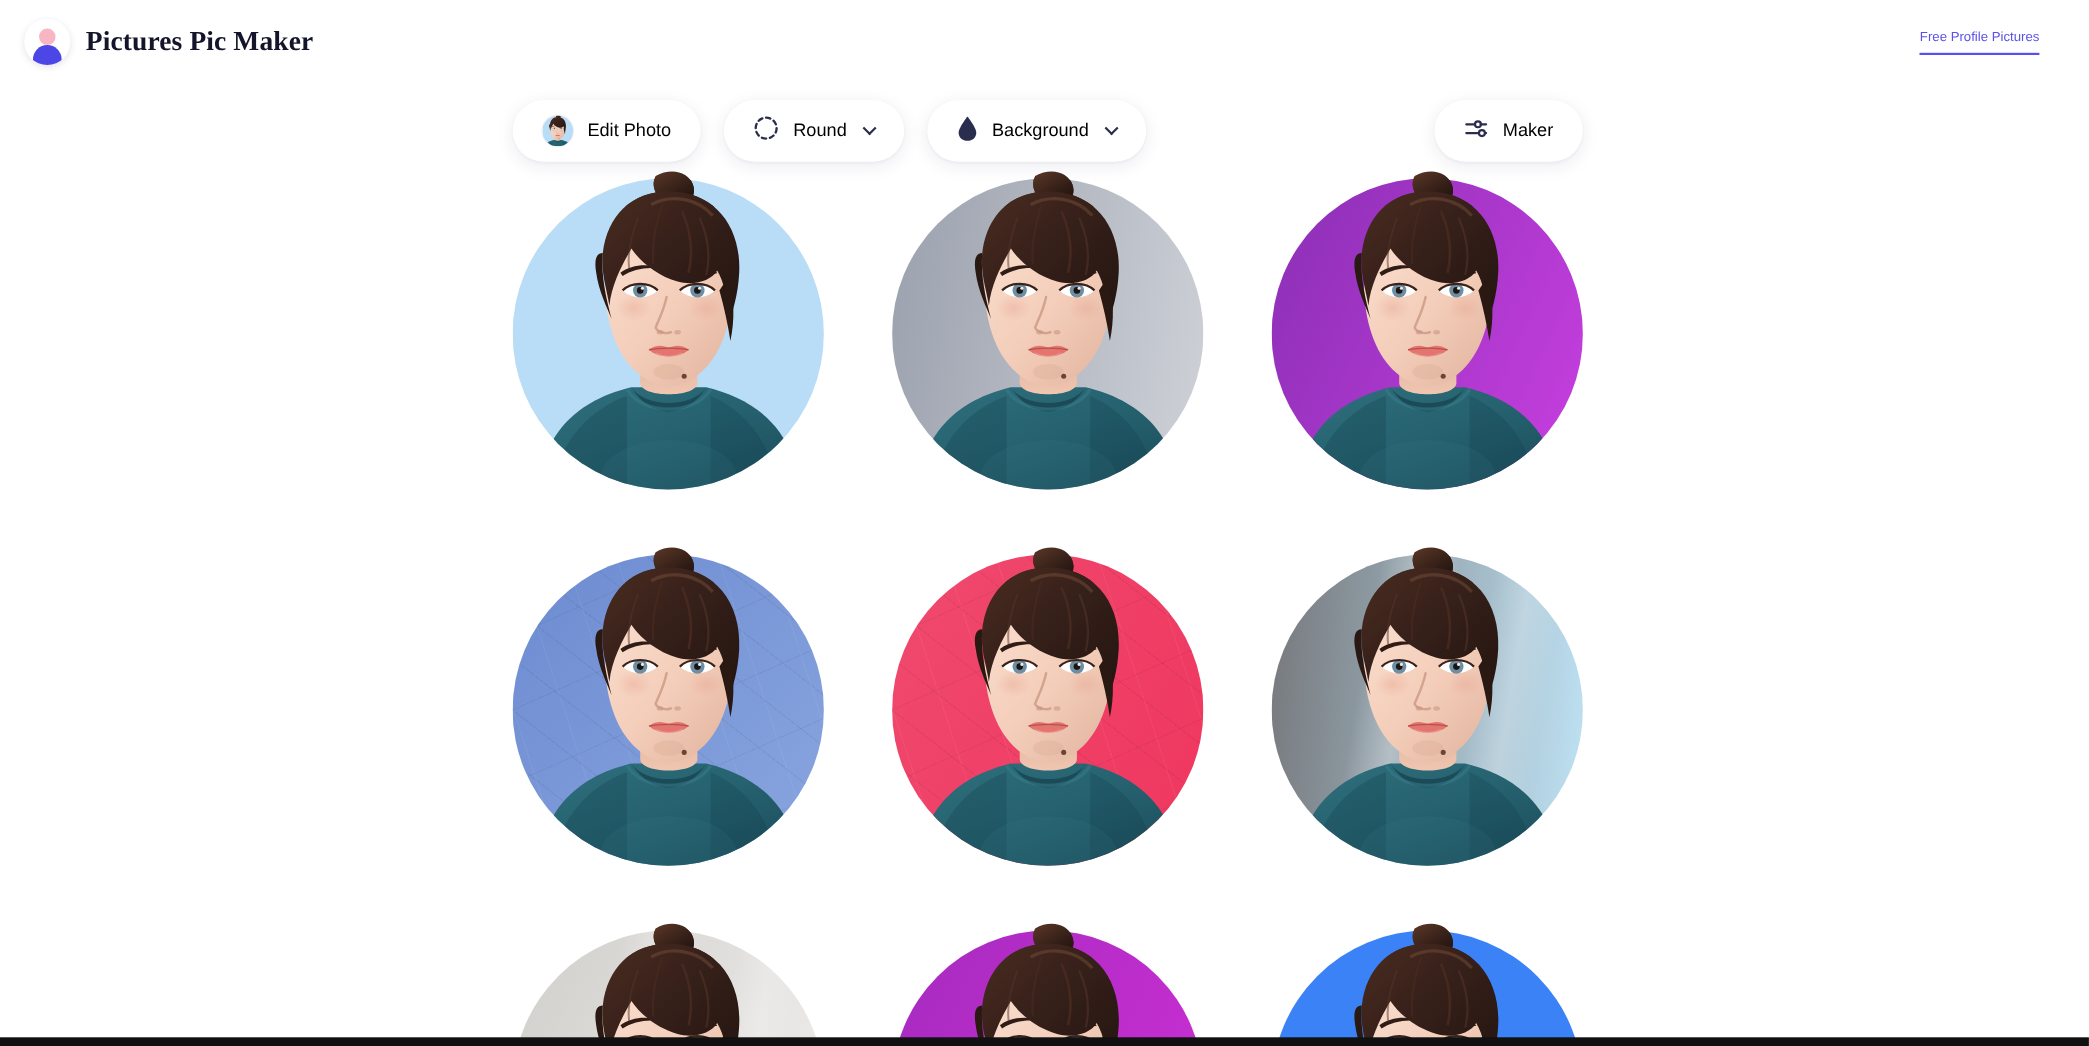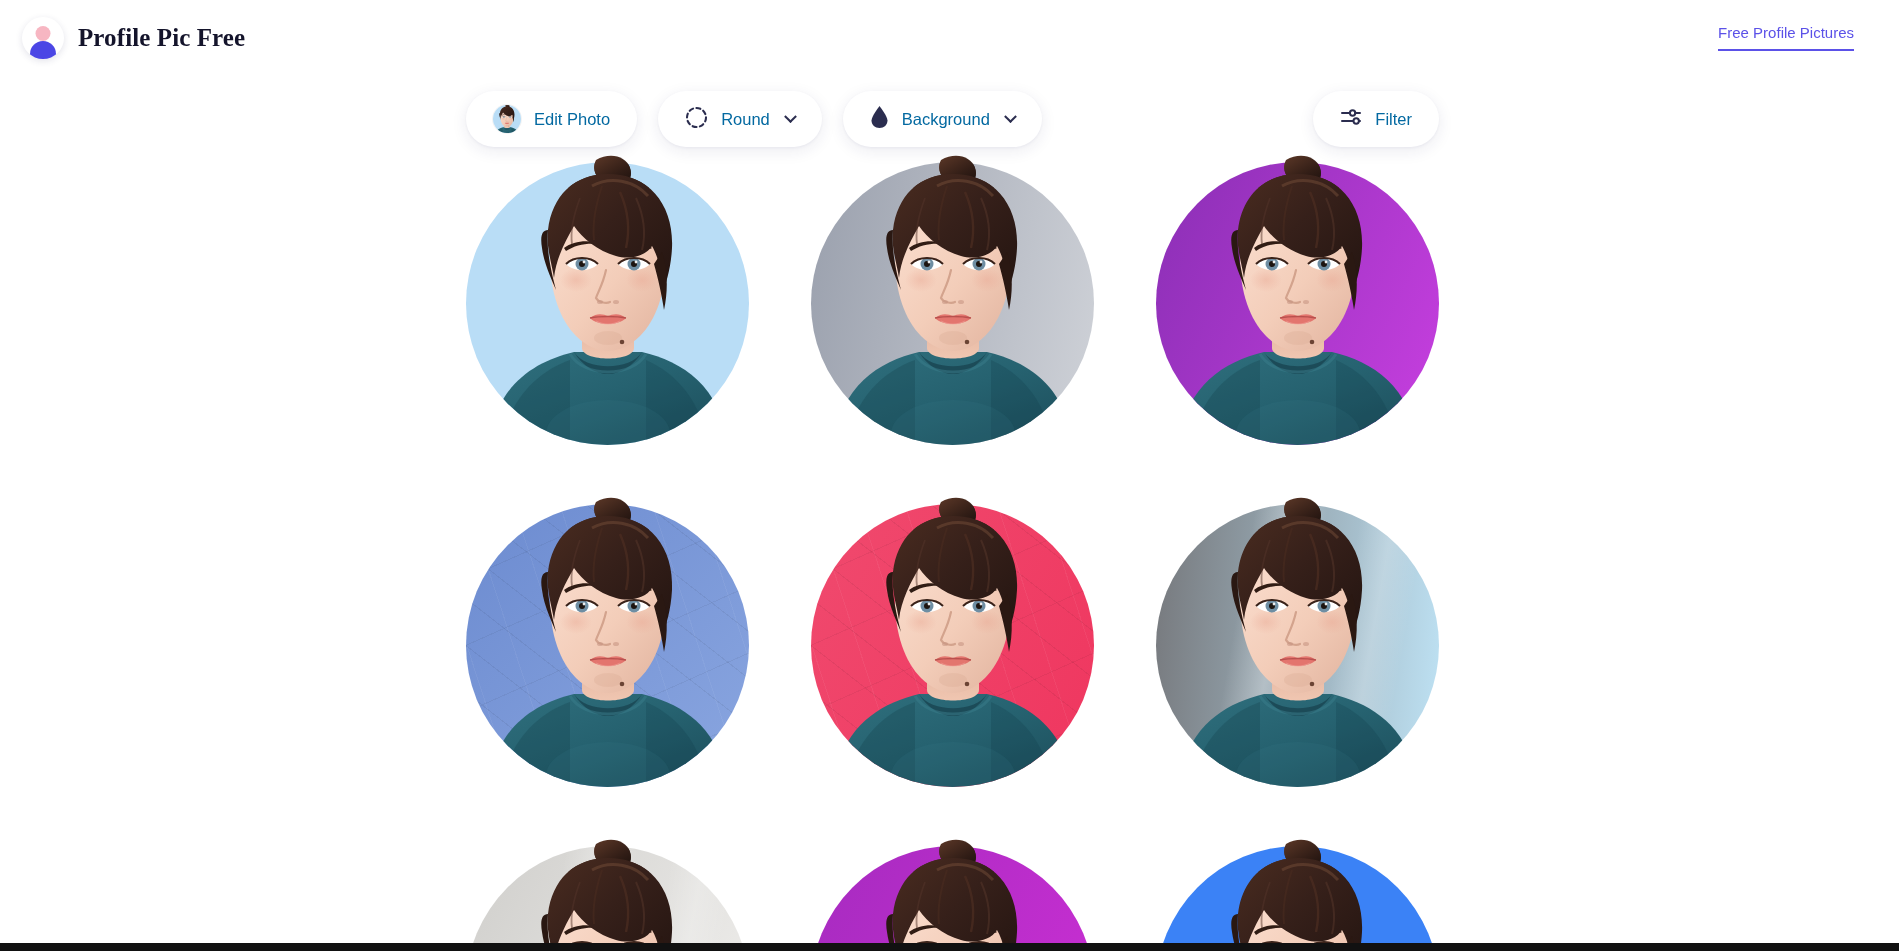--- a/index.html
+++ b/index.html
@@ -61,21 +61,21 @@
   .brand-title {
     font-family: "Liberation Serif", serif;
     font-size: 25px;
     font-weight: 700;
     color: #14142b;
     letter-spacing: 0.1px;
     white-space: nowrap;
   }
 
   .header-link {
-    font-size: 15px;
+    font-size: 12px;
     color: #5b51e8;
     text-decoration: none;
     padding-bottom: 9px;
     border-bottom: 2.5px solid #5b51e8;
     white-space: nowrap;
     line-height: 1;
   }
 
   
   .toolbar {
@@ -100,21 +100,21 @@
     border-radius: 28px;
     background: #ffffff;
     box-shadow: 0 4px 16px rgba(40,40,90,0.085), 0 1px 3px rgba(40,40,90,0.05);
     display: flex;
     align-items: center;
     gap: 13px;
     padding: 0 27px;
     cursor: pointer;
     font-family: "Liberation Sans", sans-serif;
     font-size: 16.5px;
-    color: #0369a1;
+    color: #000000;
     white-space: nowrap;
   }
   .pill .pill-label { line-height: 1; }
 
   .chev {
     display: inline-block;
     width: 9px; height: 9px;
     border-right: 2px solid #2b2d4f;
     border-bottom: 2px solid #2b2d4f;
     transform: rotate(45deg) translate(-2px,-2px);
@@ -307,21 +307,21 @@
   </defs>
 </svg>
 
 <div class="header">
 
   <div class="brand">
     <div class="brand-logo">
       <div class="logo-head"></div>
       <div class="logo-body"></div>
     </div>
-    <div class="brand-title">Profile Pic Free</div>
+    <div class="brand-title">Pictures Pic Maker</div>
   </div>
 
   <a class="header-link" href="#">Free Profile Pictures</a>
 </div>
 
 <div class="toolbar">
 
   <div class="toolbar-left">
 
     <button class="pill">
@@ -360,21 +360,21 @@
       <span class="filter-icon">
         <svg width="22" height="20" viewBox="0 0 22 20">
           <line x1="2" y1="6" x2="10" y2="6" stroke="#2b2d4f" stroke-width="2" stroke-linecap="round"></line>
           <line x1="15" y1="6" x2="20" y2="6" stroke="#2b2d4f" stroke-width="2" stroke-linecap="round"></line>
           <circle cx="12.6" cy="6" r="2.7" fill="none" stroke="#2b2d4f" stroke-width="2"></circle>
           <line x1="2" y1="14" x2="13" y2="14" stroke="#2b2d4f" stroke-width="2" stroke-linecap="round"></line>
           <line x1="19" y1="14" x2="20" y2="14" stroke="#2b2d4f" stroke-width="2" stroke-linecap="round"></line>
           <circle cx="16.2" cy="14" r="2.7" fill="none" stroke="#2b2d4f" stroke-width="2"></circle>
         </svg>
       </span>
-      <span class="pill-label">Filter</span>
+      <span class="pill-label">Maker</span>
     </button>
   </div>
 </div>
 
 <div class="grid" id="gallery-grid">
     <div class="tile">
       <div class="tile-clip">
         <div class="tile-bg" style="background: rgb(185, 221, 246);"></div>
         <svg width="276" height="300" viewBox="0 0 276 300" class="portrait-holder">
           <use href="#portrait"></use>

